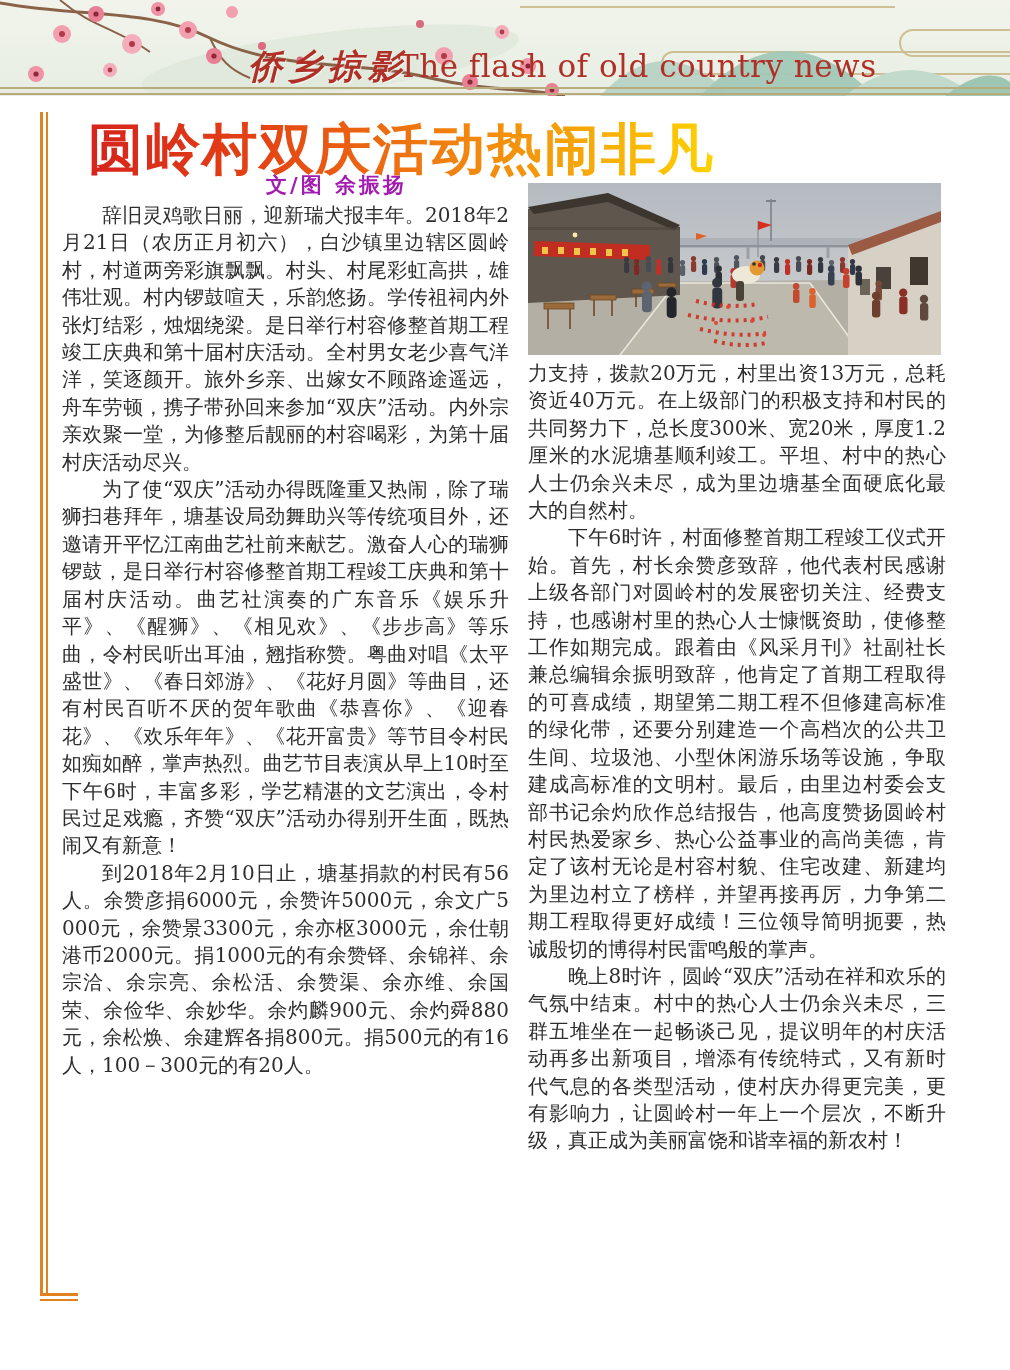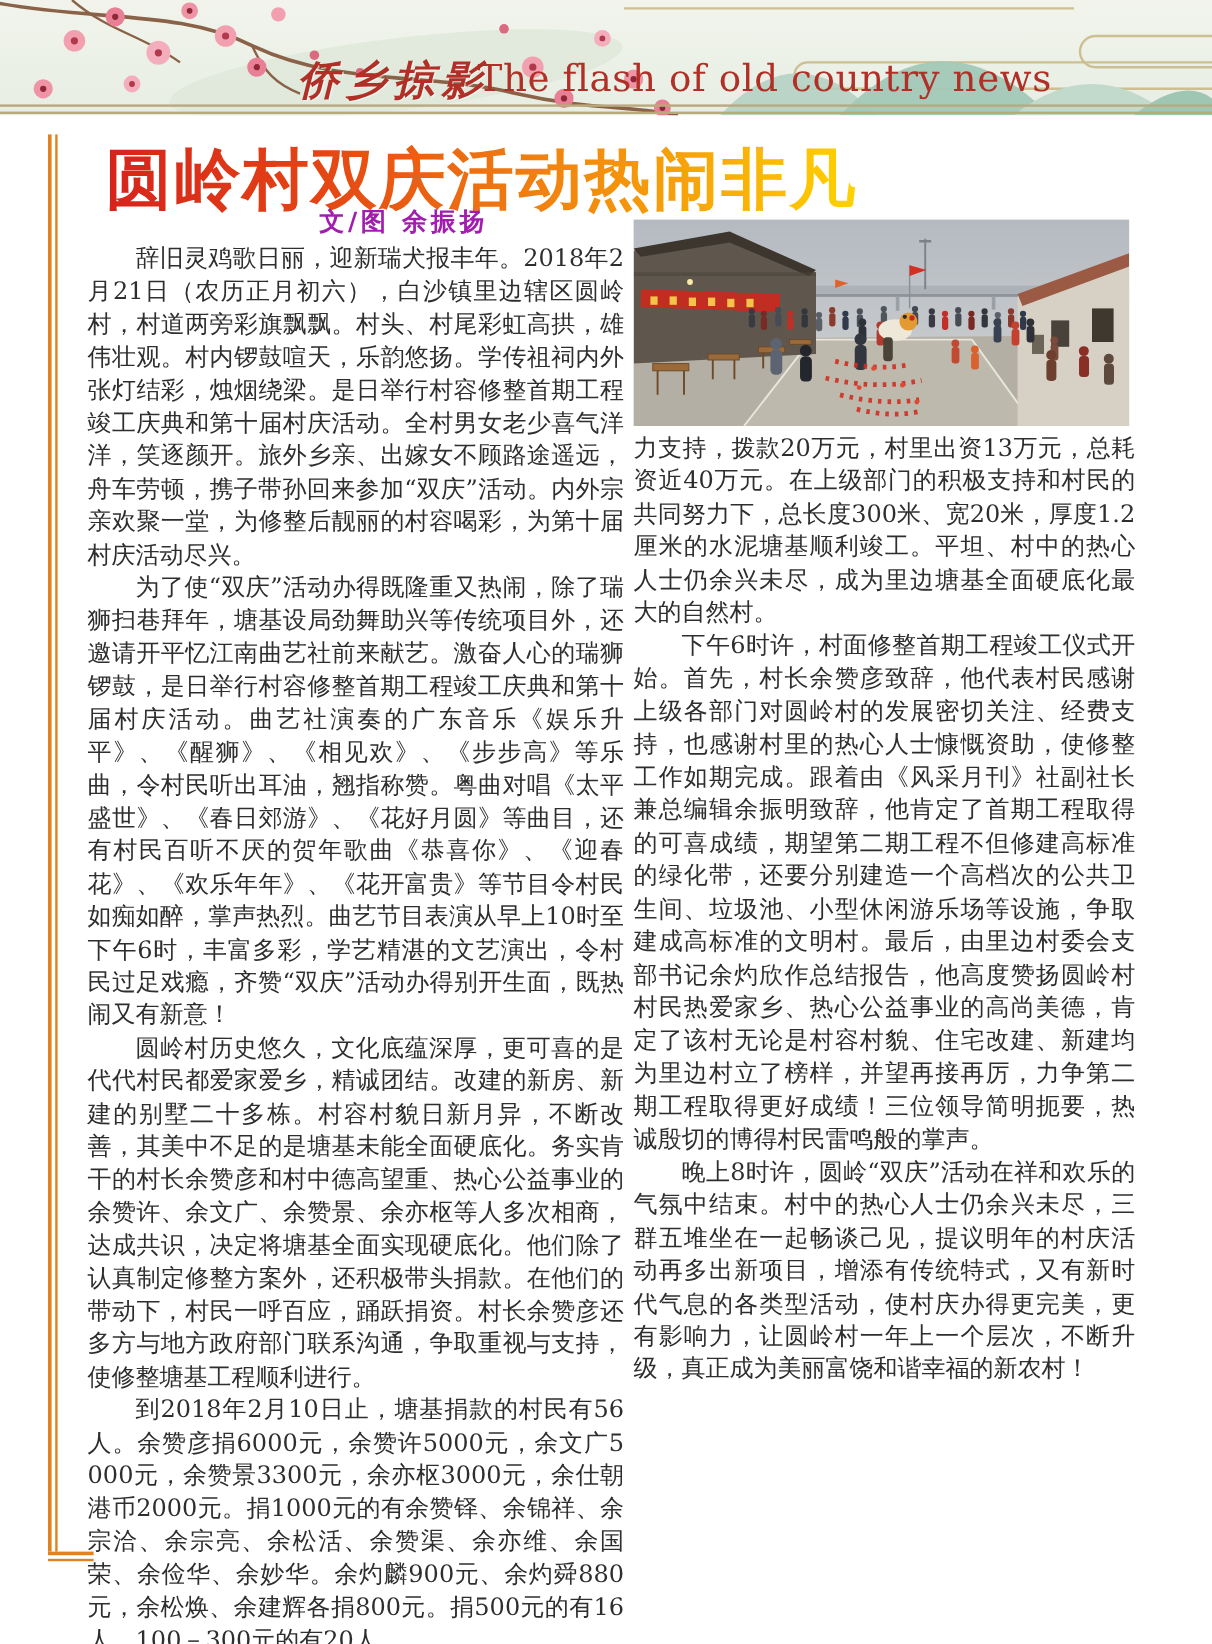--- a/index.html
+++ b/index.html
@@ -71,21 +71,21 @@
 
   
   .col{
     position:absolute;
     font-size:20px;line-height:27.4px;text-align:justify;
     color:var(--body-ink,#2e2e2e);
     text-justify:inter-character;
   }
   .col p{text-indent:2em;word-break:break-all}
   .col p.no-indent{text-indent:0}
-  .col-left{left:73px;top:202px;width:447px;height:1075px}
+  .col-left{left:62px;top:202px;width:447px;height:1075px}
   .col-right{left:528px;top:360px;width:418px;height:890px}
 
   
   .footer{position:absolute;left:0;top:1268px;width:1010px;height:90px}
 </style>
 </head>
 <body>
 
 <div class="header">
   <svg class="header-art" viewBox="0 0 1010 96" preserveAspectRatio="none" aria-hidden="true">
@@ -290,21 +290,20 @@
         <circle cx="224" cy="138" r="2"></circle>
       <circle cx="188" cy="140" r="2"></circle>
         <circle cx="236" cy="152" r="2"></circle>
     </g>
   </svg>
 </div>
 
 <div class="col col-left">
   <p>辞旧灵鸡歌日丽，迎新瑞犬报丰年。2018年2月21日（农历正月初六），白沙镇里边辖区圆岭村，村道两旁彩旗飘飘。村头、村尾彩虹高拱，雄伟壮观。村内锣鼓喧天，乐韵悠扬。学传祖祠内外张灯结彩，烛烟绕梁。是日举行村容修整首期工程竣工庆典和第十届村庆活动。全村男女老少喜气洋洋，笑逐颜开。旅外乡亲、出嫁女不顾路途遥远，舟车劳顿，携子带孙回来参加“双庆”活动。内外宗亲欢聚一堂，为修整后靓丽的村容喝彩，为第十届村庆活动尽兴。</p>
   <p>为了使“双庆”活动办得既隆重又热闹，除了瑞狮扫巷拜年，塘基设局劲舞助兴等传统项目外，还邀请开平忆江南曲艺社前来献艺。激奋人心的瑞狮锣鼓，是日举行村容修整首期工程竣工庆典和第十届村庆活动。曲艺社演奏的广东音乐《娱乐升平》、《醒狮》、《相见欢》、《步步高》等乐曲，令村民听出耳油，翘指称赞。粤曲对唱《太平盛世》、《春日郊游》、《花好月圆》等曲目，还有村民百听不厌的贺年歌曲《恭喜你》、《迎春花》、《欢乐年年》、《花开富贵》等节目令村民如痴如醉，掌声热烈。曲艺节目表演从早上10时至下午6时，丰富多彩，学艺精湛的文艺演出，令村民过足戏瘾，齐赞“双庆”活动办得别开生面，既热闹又有新意！</p>
-  <p>圆岭村历史悠久，文化底蕴深厚，更可喜的是代代村民都爱家爱乡，精诚团结。改建的新房、新建的别墅二十多栋。村容村貌日新月异，不断改善，其美中不足的是塘基未能全面硬底化。务实肯干的村长余赞彦和村中德高望重、热心公益事业的余赞许、余文广、余赞景、余亦枢等人多次相商，达成共识，决定将塘基全面实现硬底化。他们除了认真制定修整方案外，还积极带头捐款。在他们的带动下，村民一呼百应，踊跃捐资。村长余赞彦还多方与地方政府部门联系沟通，争取重视与支持，使修整塘基工程顺利进行。</p>
   <p>到2018年2月10日止，塘基捐款的村民有56人。余赞彦捐6000元，余赞许5000元，余文广5000元，余赞景3300元，余亦枢3000元，余仕朝港币2000元。捐1000元的有余赞铎、余锦祥、余宗洽、余宗亮、余松活、余赞渠、余亦维、余国荣、余俭华、余妙华。余灼麟900元、余灼舜880元，余松焕、余建辉各捐800元。捐500元的有16人，100－300元的有20人。</p>
 
 </div>
 
 <div class="col col-right">
   <p class="no-indent">力支持，拨款20万元，村里出资13万元，总耗资近40万元。在上级部门的积极支持和村民的共同努力下，总长度300米、宽20米，厚度1.2厘米的水泥塘基顺利竣工。平坦、村中的热心人士仍余兴未尽，成为里边塘基全面硬底化最大的自然村。</p>
   <p>下午6时许，村面修整首期工程竣工仪式开始。首先，村长余赞彦致辞，他代表村民感谢上级各部门对圆岭村的发展密切关注、经费支持，也感谢村里的热心人士慷慨资助，使修整工作如期完成。跟着由《风采月刊》社副社长兼总编辑余振明致辞，他肯定了首期工程取得的可喜成绩，期望第二期工程不但修建高标准的绿化带，还要分别建造一个高档次的公共卫生间、垃圾池、小型休闲游乐场等设施，争取建成高标准的文明村。最后，由里边村委会支部书记余灼欣作总结报告，他高度赞扬圆岭村村民热爱家乡、热心公益事业的高尚美德，肯定了该村无论是村容村貌、住宅改建、新建均为里边村立了榜样，并望再接再厉，力争第二期工程取得更好成绩！三位领导简明扼要，热诚殷切的博得村民雷鸣般的掌声。</p>
   <p>晚上8时许，圆岭“双庆”活动在祥和欢乐的气氛中结束。村中的热心人士仍余兴未尽，三群五堆坐在一起畅谈己见，提议明年的村庆活动再多出新项目，增添有传统特式，又有新时代气息的各类型活动，使村庆办得更完美，更有影响力，让圆岭村一年上一个层次，不断升级，真正成为美丽富饶和谐幸福的新农村！</p>
 </div>
 

